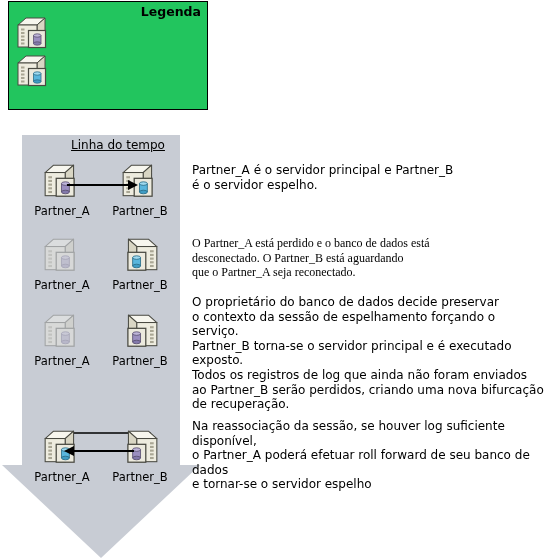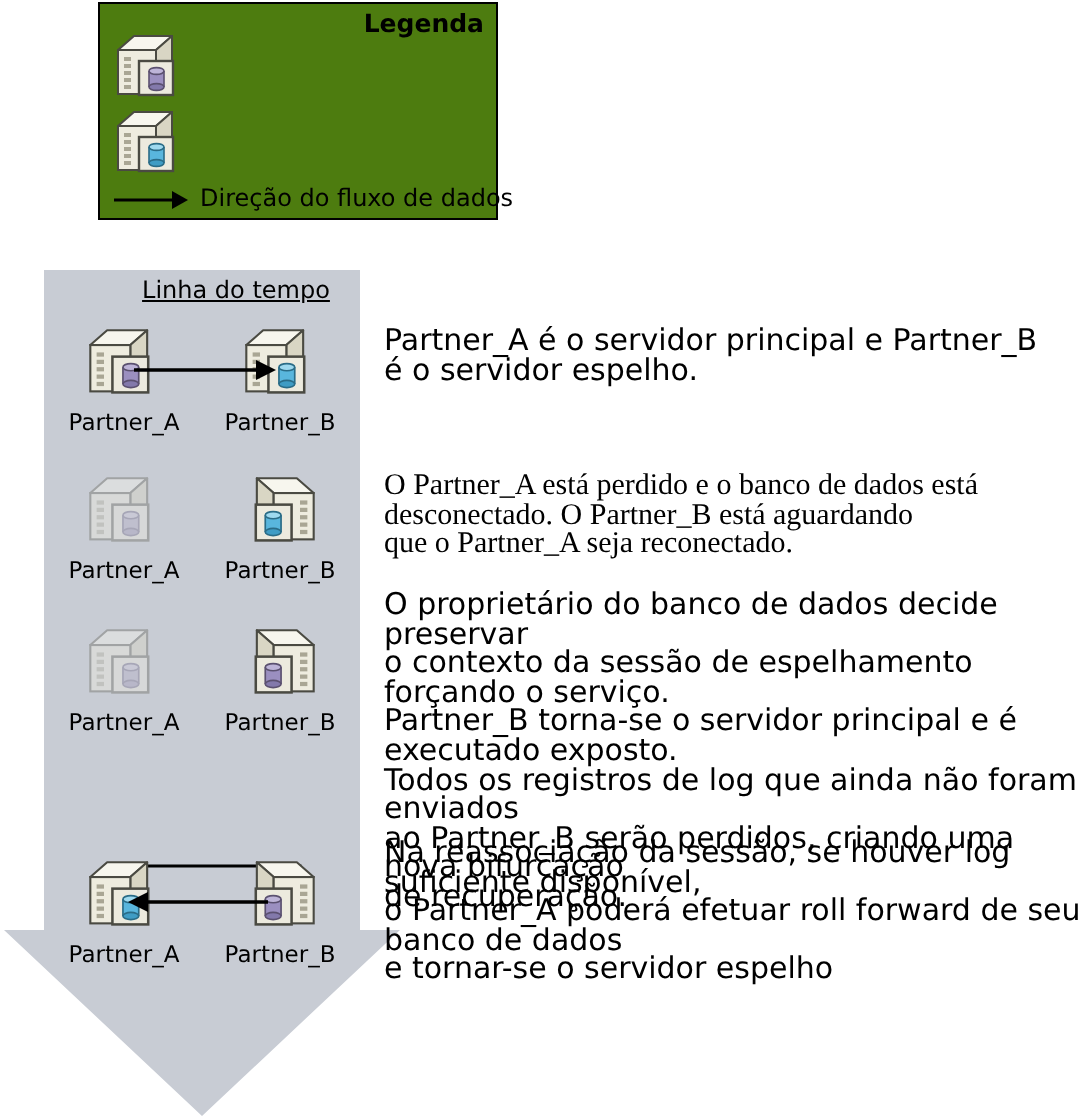--- a/index.html
+++ b/index.html
@@ -16,23 +16,22 @@
   }
 
   
   #legend {
     position: absolute;
     left: 8px;
     top: 1px;
     width: 200px;
     height: 109px;
     border: 1px solid #000000;
-    background: #4d7c0f;
+    background: #22c55e;
     box-sizing: border-box;
-    margin-left: 41px;
   }
   #legend-title {
     position: absolute;
     right: 6px;
     top: 2px;
     font-size: 12.5px;
     font-weight: bold;
     color: #000;
   }
   .legend-row {
@@ -129,21 +128,21 @@
   #row-3 { top: 310px; }
   #row-4 { top: 412px; }
   #row-4 { height: 72px; }
   #row-4 .pair { top: 14px; }
   #row-4 .caption { top: 58px; }
 
   
   .desc {
     position: absolute;
     left: 192px;
-    font-size: 15px;
+    font-size: 12px;
     line-height: 14.6px;
     color: #000;
     white-space: pre-line;
   }
   #desc-1 { top: 163px; }
   #desc-2 { top: 236px; font-family: Liberation Serif, serif; }
   #desc-3 { top: 295px; }
   #desc-4 { top: 419px; }
 </style>
 </head>
@@ -195,29 +194,20 @@
         <g>
           <rect x="18.5" y="19.5" width="7.5" height="8" fill="#59b6dd"></rect>
           <ellipse cx="22.25" cy="19.5" rx="3.75" ry="1.7" fill="#9ed9ef" stroke="#2a6c87" stroke-width="0.8"></ellipse>
           <ellipse cx="22.25" cy="27.5" rx="3.75" ry="1.7" fill="#3f9cc4" stroke="#2a6c87" stroke-width="0.8"></ellipse>
           <path d="M18.5,19.5 L18.5,27.5 M26,19.5 L26,27.5" stroke="#2a6c87" stroke-width="0.8" fill="none"></path>
         </g>
       </svg>
     </span>
   </div>
 
-  <div class="legend-row" id="legend-row-3">
-    <span style="display:block;width:38px;height:14px;">
-      <svg width="38" height="14" viewBox="0 0 38 14">
-        <line x1="1" y1="7" x2="30" y2="7" stroke="#000" stroke-width="1.6"></line>
-        <polygon points="30,2.5 38,7 30,11.5" fill="#000"></polygon>
-      </svg>
-    </span>
-    <span class="legend-label">Direção do fluxo de dados</span>
-  </div>
 </div>
 
 <div id="timeline-band">
   <svg width="200" height="423" viewBox="0 0 200 423">
     <polygon points="22,0 180,0 180,330 200,330 101,423 2,330 22,330" fill="#c8ccd4"></polygon>
   </svg>
 </div>
 
 <div id="timeline-title">Linha do tempo</div>
 

